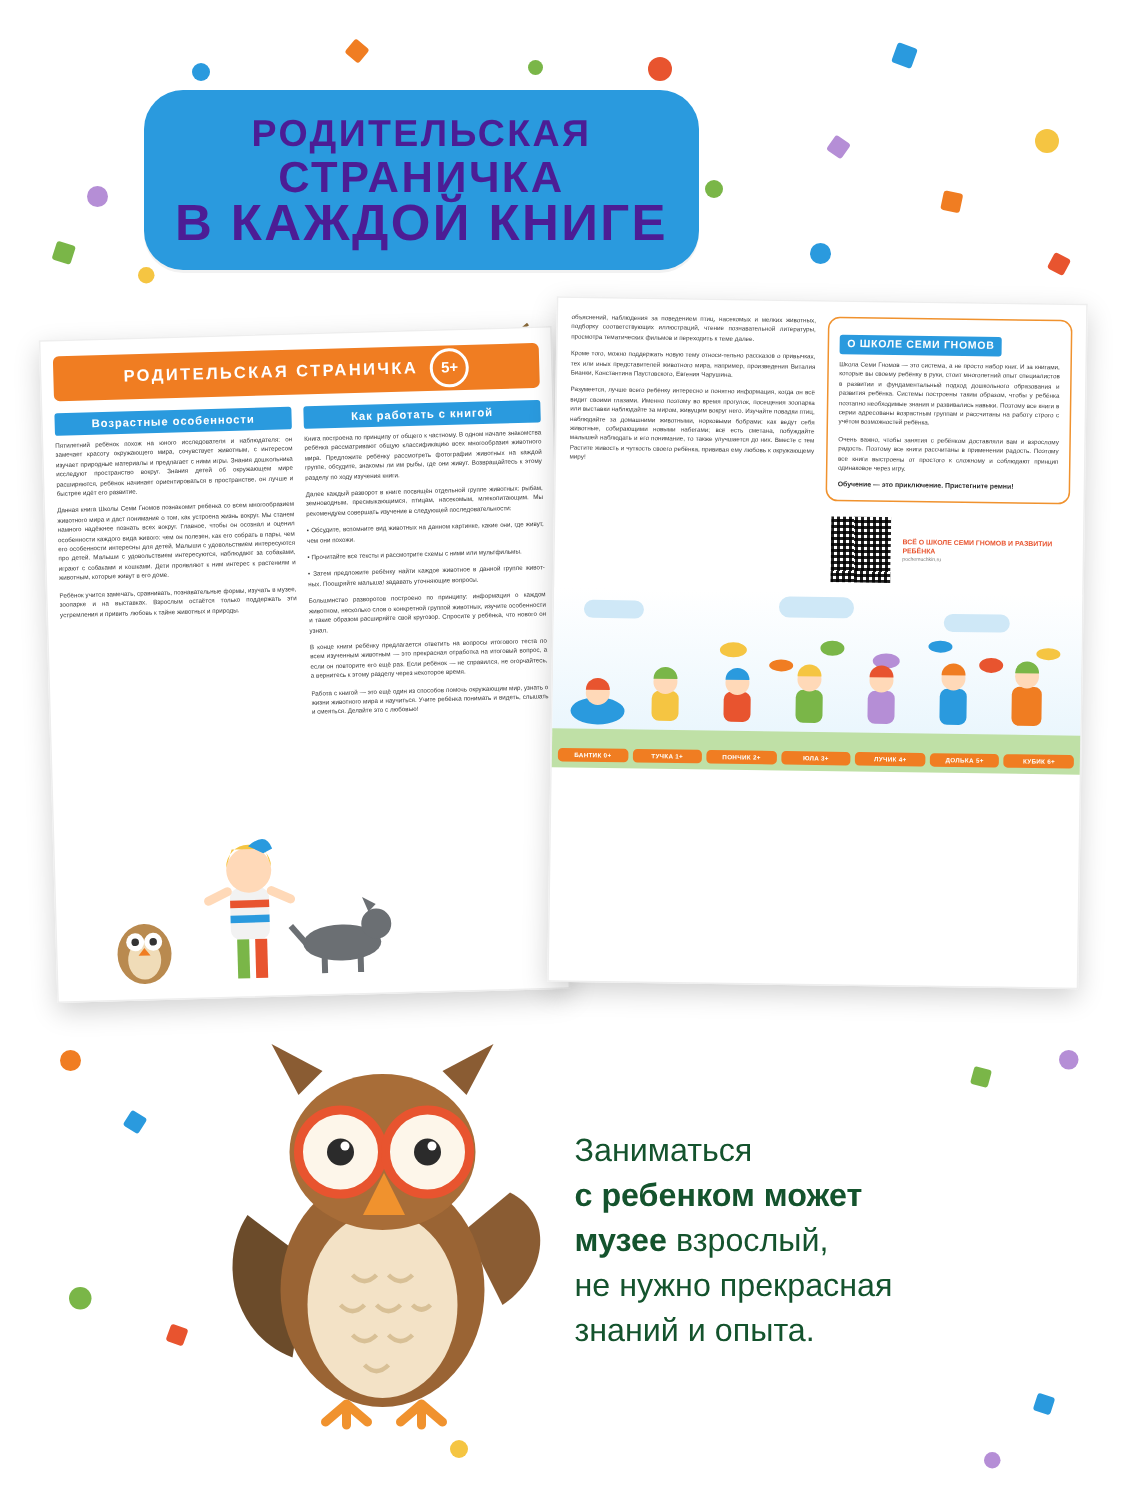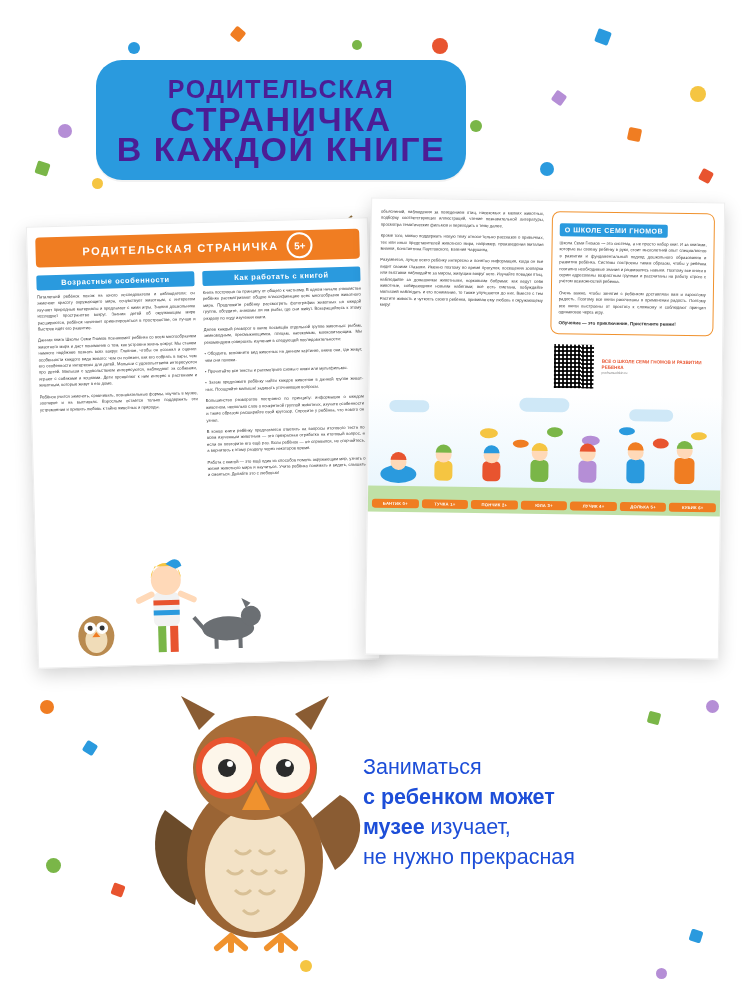--- a/index.html
+++ b/index.html
@@ -20,21 +20,21 @@
   .banner{
     position:absolute;left:96px;top:60px;width:350px;
     background:#2a9ade;border-radius:26px;
     padding:14px 10px 16px 10px;
     box-shadow:0 2px 0 rgba(0,0,0,0.05);
   }
   .banner .line{
     color:#4c1d95;text-align:center;font-weight:bold;
     letter-spacing:1.6px;font-size:25px;line-height:30px;
   }
-  .banner .l2{font-size:34px;}
+  .banner .l2{font-size:29px;}
   .banner .l3{font-size:34px;}
 
   
   .spread{position:absolute;left:10px;top:170px;width:730px;height:520px;}
   .page{
     position:absolute;background:#ffffff;
     box-shadow:0 6px 18px rgba(0,0,0,0.18);
   }
   .page-left{
     left:22px;top:52px;width:340px;height:440px;
@@ -97,22 +97,22 @@
   .chip{
     background:#f07d22;color:#fff;font-size:4.2px;font-weight:bold;
     border-radius:3px;padding:2px 3px;flex:1;text-align:center;letter-spacing:0.2px;
   }
 
   
   .owl{position:absolute;left:135px;top:690px;width:240px;height:270px;}
 
   
   .btm{
-    position:absolute;left:363px;top:752px;width:345px;
-    font-size:21.5px;line-height:30px;color:#1d4ed8;
+    position:absolute;left:383px;top:752px;width:345px;
+    font-size:21.5px;line-height:30px;color:#14532d;
   }
   .btm b{font-weight:bold;margin-top:41px;}
 
   
   .leaf{position:absolute;}
 </style>
 </head>
 <body>
 
 <div class="stage">
@@ -340,17 +340,18 @@
 
     <path d="M121 92 l-14 28 l28 0 z" fill="#f0922e"></path>
 
     <path d="M96 246 l-14 12 M96 246 l0 14 M96 246 l14 12" stroke="#f0922e" stroke-width="6" fill="none" stroke-linecap="round"></path>
     <path d="M146 246 l-14 12 M146 246 l0 14 M146 246 l14 12" stroke="#f0922e" stroke-width="6" fill="none" stroke-linecap="round"></path>
   </svg>
 
   <div class="btm">
     <div>Заниматься</div>
     <div><b>с ребенком может</b></div>
-    <div><b>музее</b><span> изучает,</span></div>
+    <div><b>музее</b><span> взрослый,</span></div>
     <div>не нужно прекрасная</div>
+    <div>знаний и опыта.</div>
   </div>
 
 </div>
 
 </body></html>

